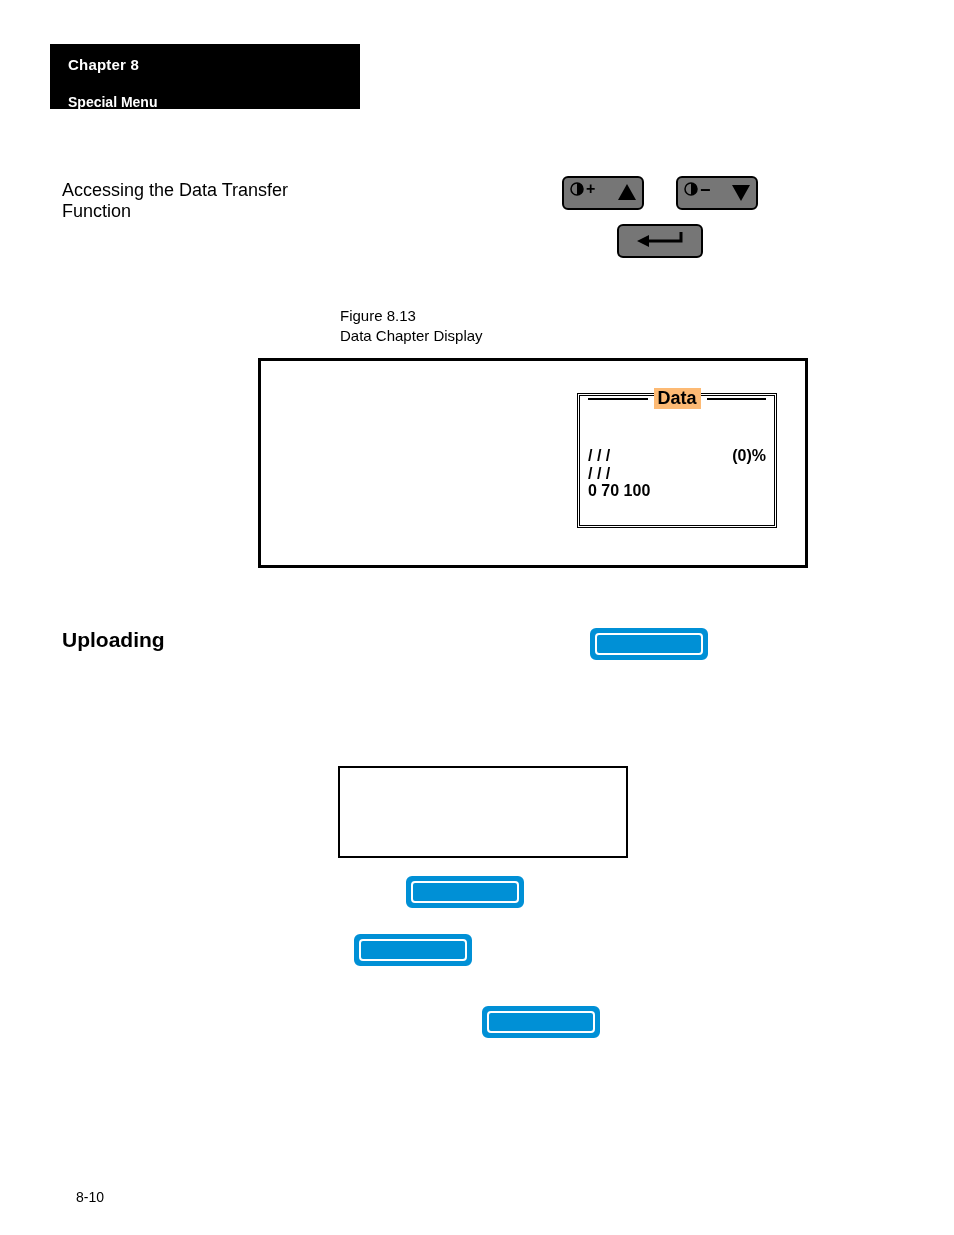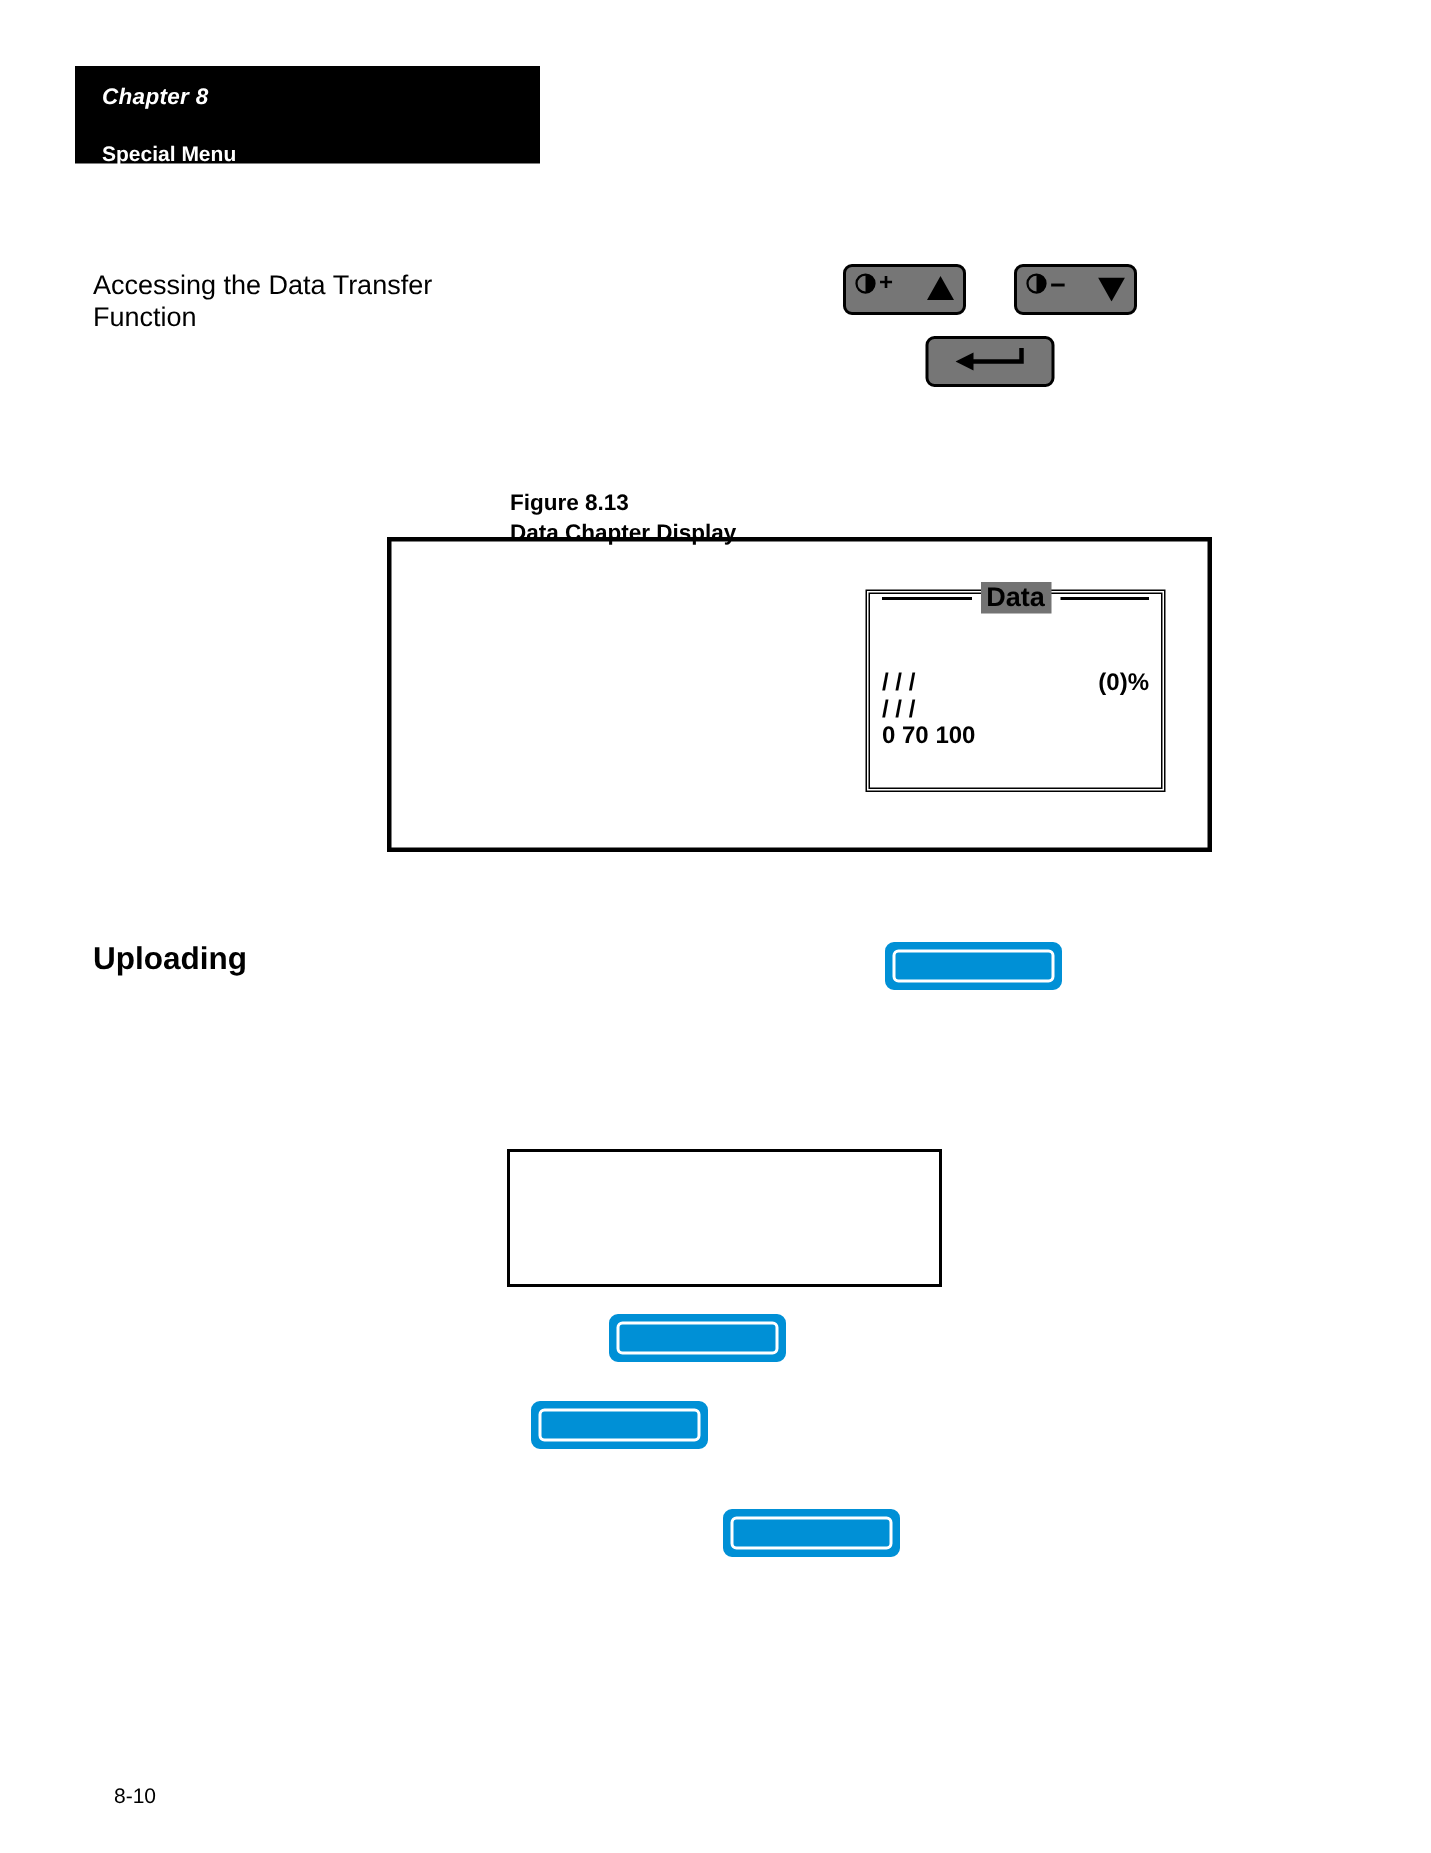--- a/index.html
+++ b/index.html
@@ -19,21 +19,21 @@
     position: absolute;
     left: 50px;
     top: 44px;
     width: 310px;
     height: 65px;
     background: #000;
     color: #fff;
     padding: 12px 18px 0 18px;
     box-sizing: border-box;
   }
-  .chapter-line1 { font-weight: bold; font-size: 15px; letter-spacing: 0.2px; font-style: italic; }
+  .chapter-line1 { font-weight: bold; font-size: 15px; letter-spacing: 0.2px; }
   .chapter-line2 { font-size: 14px; margin-top: 21px; font-weight: bold; }
 
   .h-access {
     position: absolute;
     left: 62px;
     top: 180px;
     width: 230px;
     font-weight: normal;
     font-size: 18px;
     line-height: 1.15;
@@ -61,24 +61,23 @@
     margin: 14px auto 0 auto;
     width: 82px; height: 30px;
     background: #767676;
     border: 2px solid #000;
     border-radius: 6px;
     position: relative;
   }
 
   .fig-caption {
     position: absolute;
-    font-weight: bold;
+    font-weight: normal;
     font-size: 15px;
     line-height: 1.3;
-    margin-top: 20px;
   }
   .fig813-cap { left: 340px; top: 306px; }
   .fig814-cap { left: 340px; top: 720px; }
 
   .display-outer {
     position: absolute;
     left: 258px;
     top: 358px;
     width: 550px;
     height: 210px;
@@ -94,21 +93,21 @@
     border: 3px double #000;
     box-sizing: border-box;
     padding: 4px 8px 6px 8px;
     font-family: Helvetica, Arial, sans-serif;
   }
   .lcd-title-wrap {
     display:flex; align-items:center; gap:6px;
     margin-top:-12px;
   }
   .lcd-rule { flex:1; height:2px; background:#000; }
-  .lcd-title { font-weight:bold; font-size:18px; background:#737373; padding:0 4px; }
+  .lcd-title { font-weight:bold; font-size:18px; background:#fdba74; padding:0 4px; }
   .lcd-body { margin-top: 38px; font-weight:bold; font-size:16px; line-height:1.1; }
   .lcd-row { display:flex; justify-content:space-between; }
 
   .h-upload {
     position: absolute;
     left: 62px;
     top: 628px;
     font-weight: bold;
     font-size: 21px;
   }

